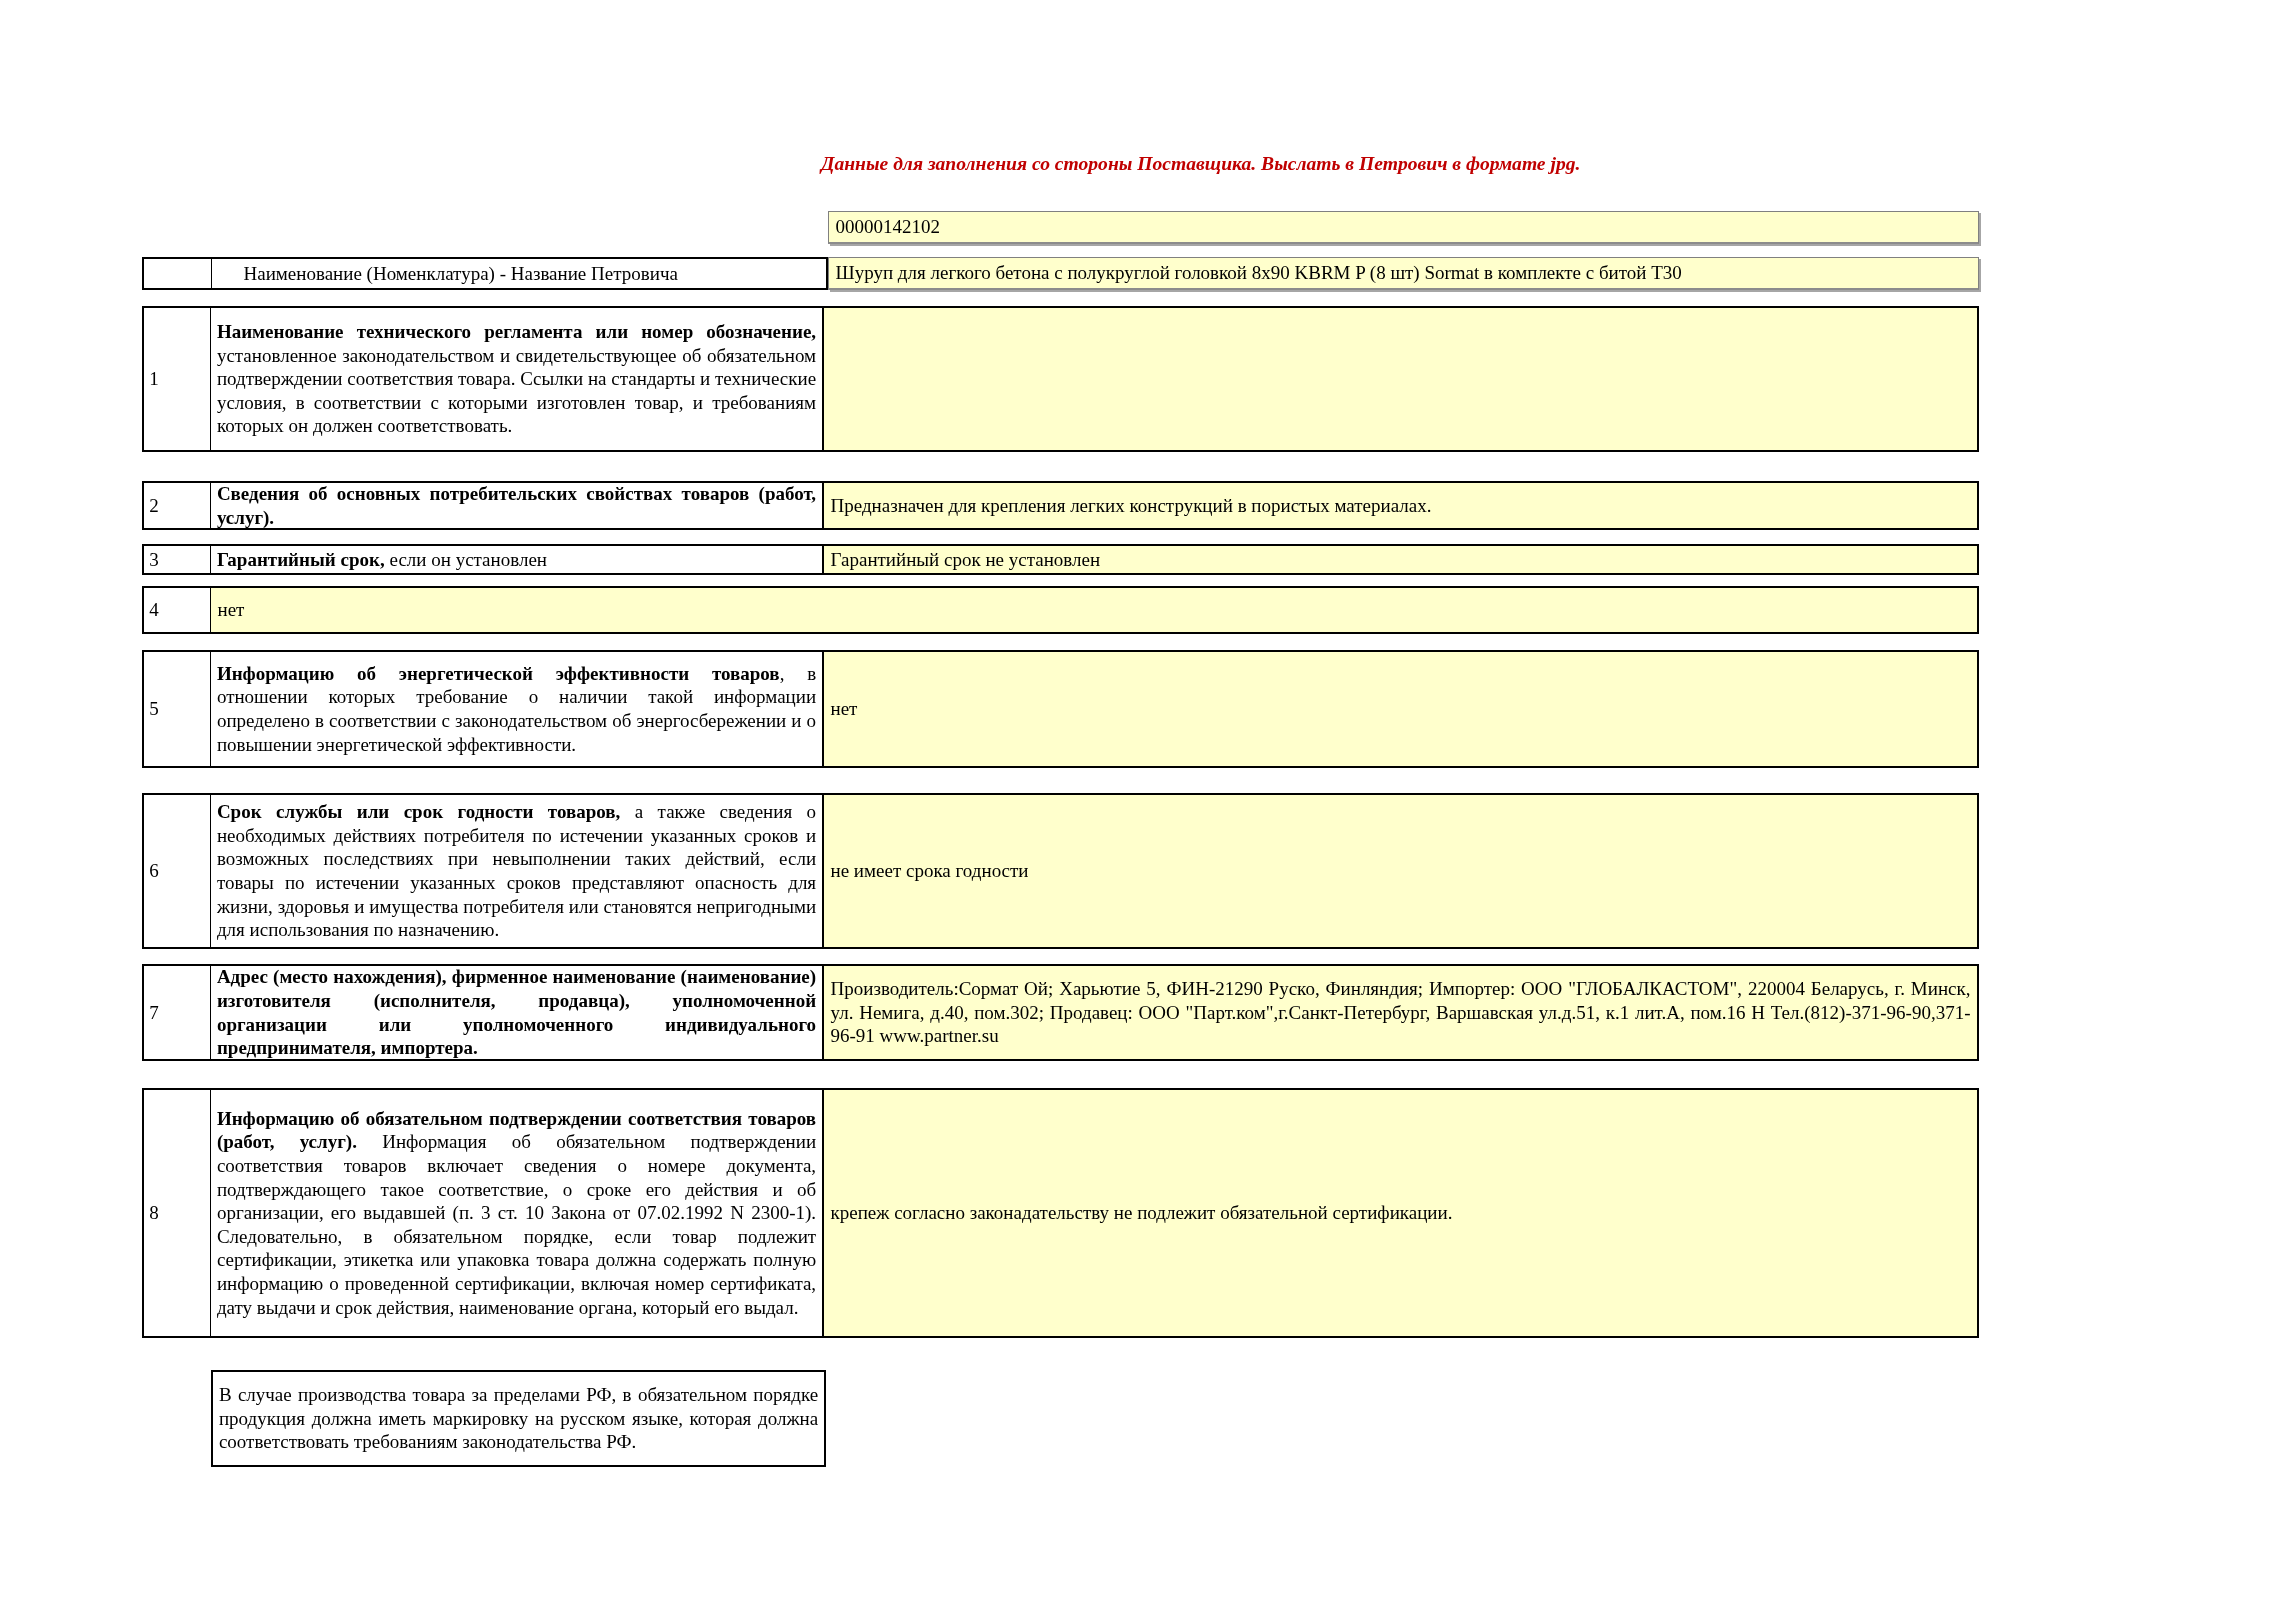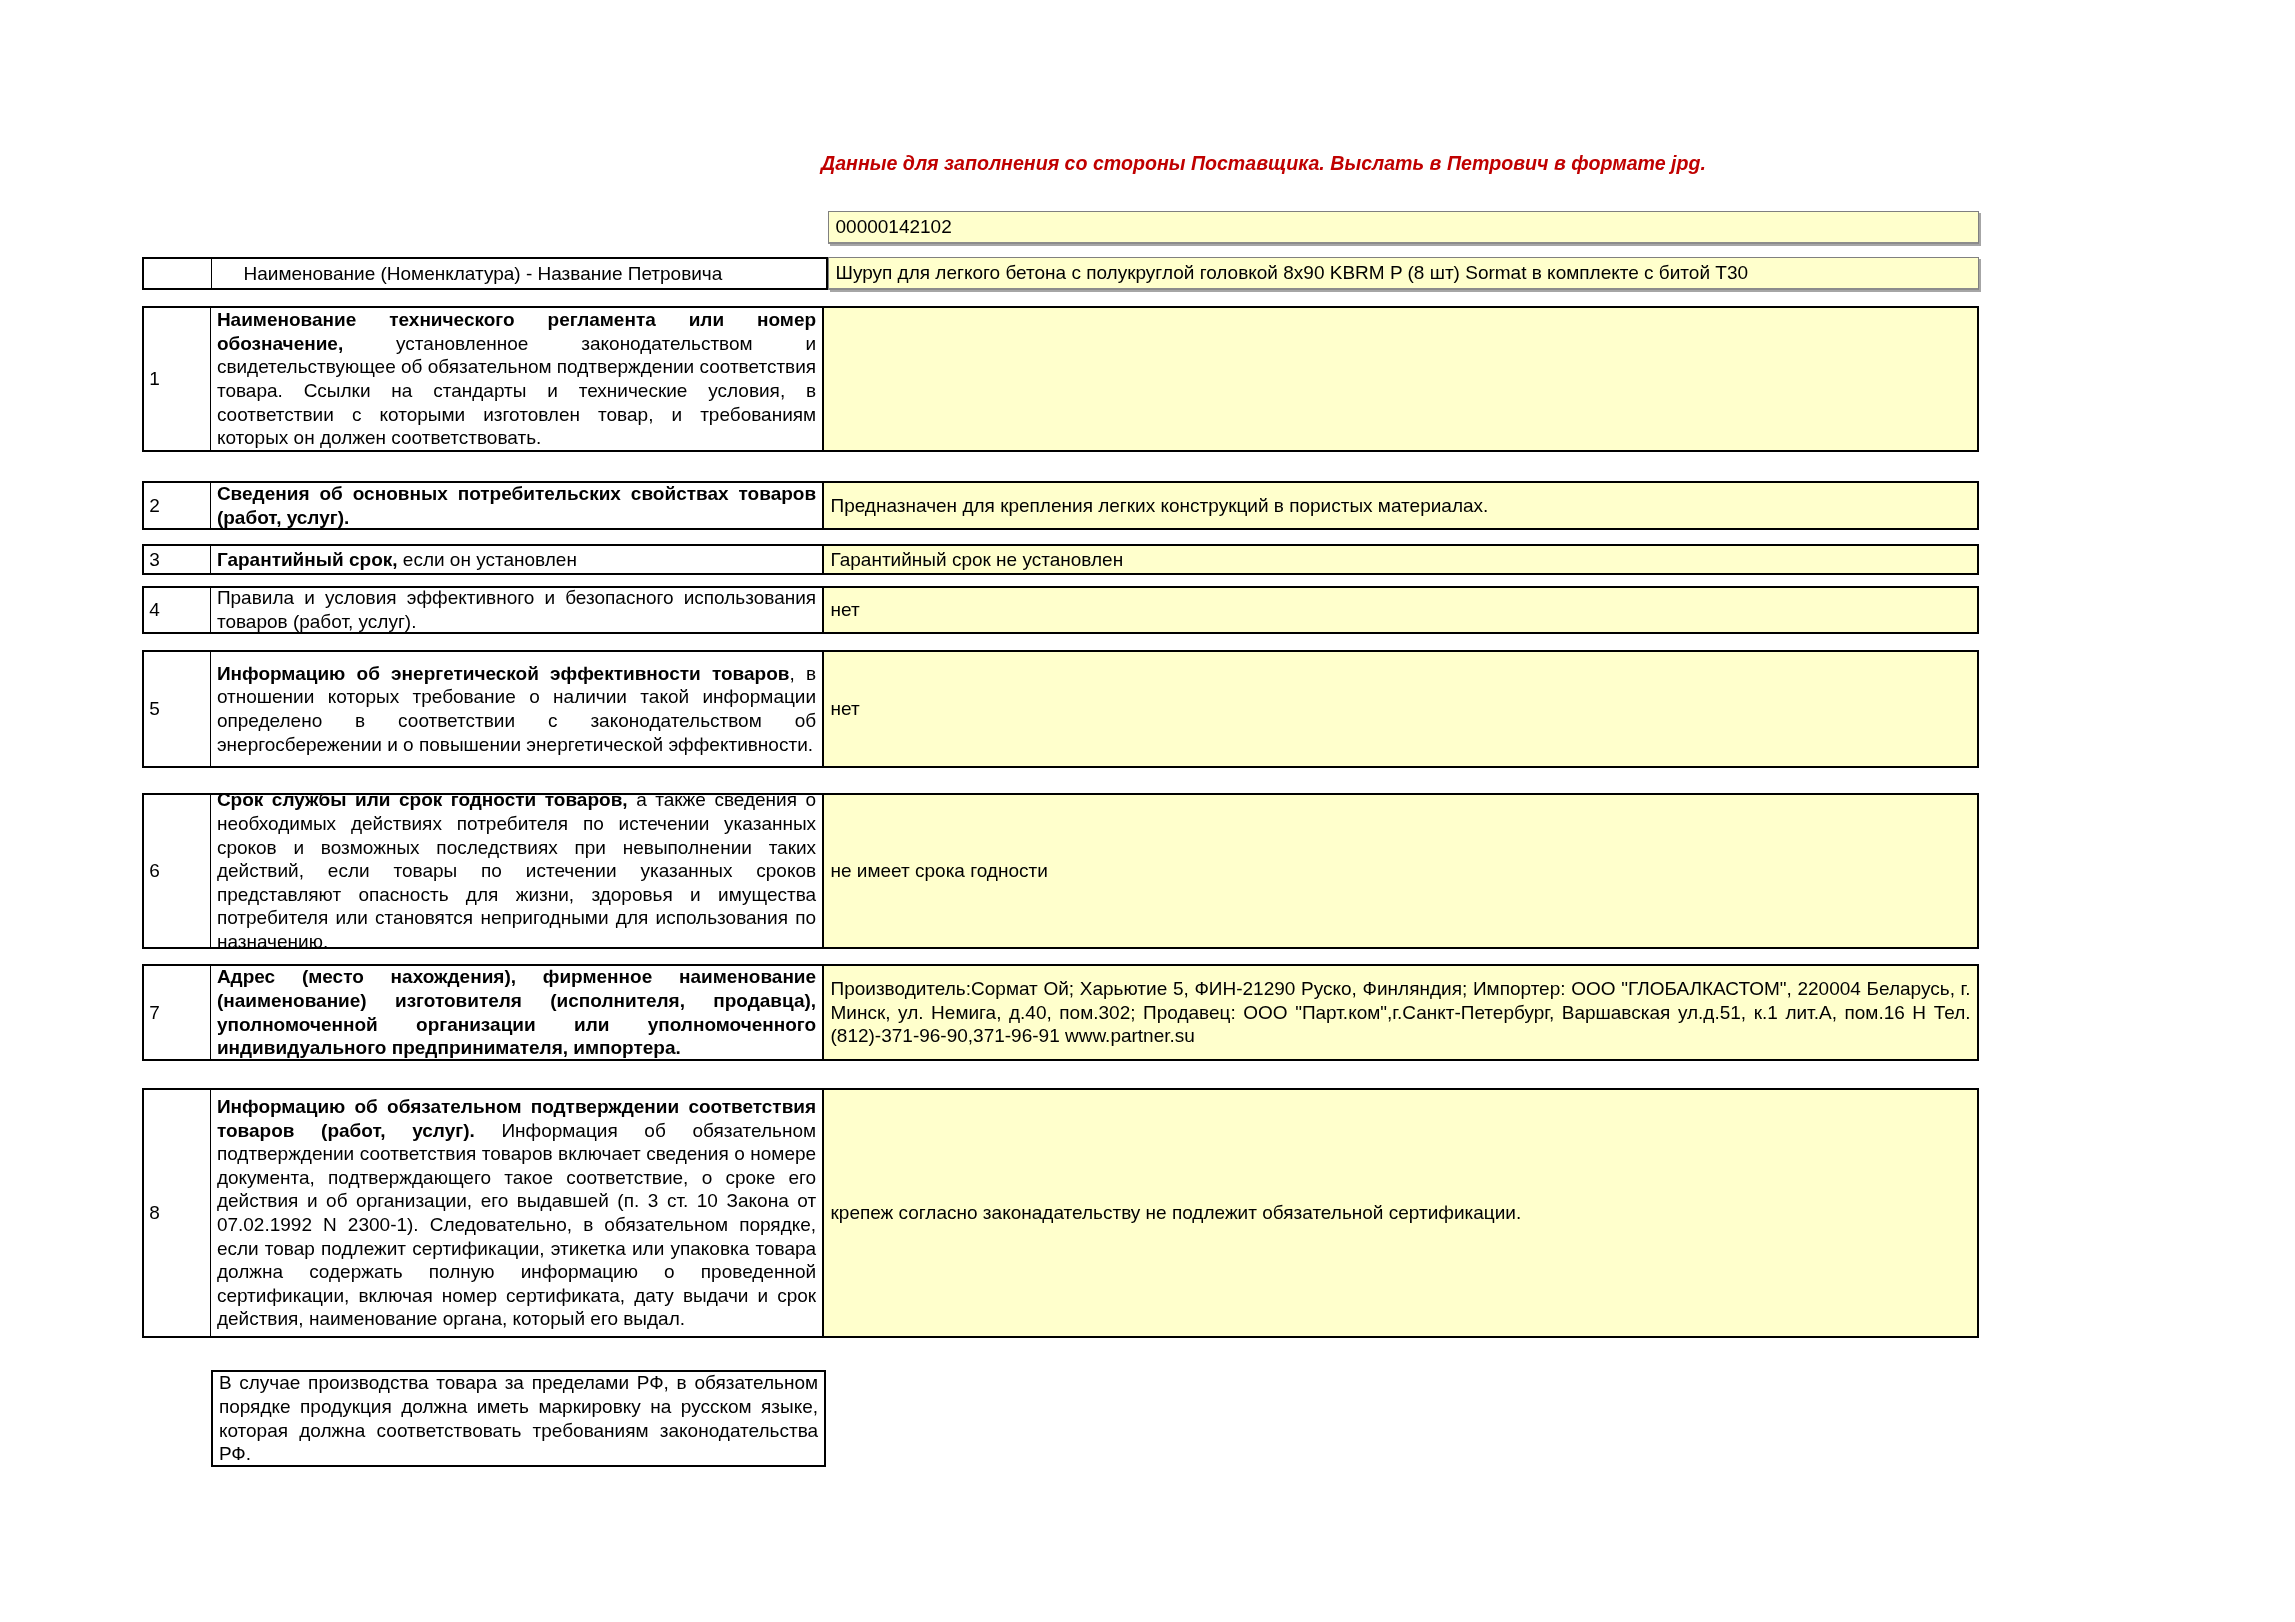--- a/index.html
+++ b/index.html
@@ -1,21 +1,21 @@
 <!DOCTYPE html>
 <html style="font-size:10.5px"><head>
 <meta charset="utf-8">
 <style>
   html,body{margin:0;padding:0;background:#ffffff;}
   .page{
     position:relative;
     width:2295px;
     height:1623px;
     background:#ffffff;
-    font-family:Liberation Sans, sans-serif;
+    font-family:Liberation Serif, serif;
     color:#000000;
     font-size:19px;
     line-height:23.6px;
   }
   .title{
     position:absolute;
     left:821px;
     top:152px;
     font-size:19.6px;
     font-style:italic;
@@ -161,23 +161,20 @@
     <div class="lbl">
       <p class="jtext"><span class="b">Гарантийный срок,</span><span> если он установлен</span></p>
     </div>
     <div class="ans">
       <p class="atext">Гарантийный срок не установлен</p>
     </div>
   </div>
 
   <div class="box nrow r4">
     <div class="num">4</div>
-    <div class="lbl">
-      <p class="jtext"><span class="b"></span><span>Правила и условия эффективного и безопасного использования товаров (работ, услуг).</span></p>
-    </div>
     <div class="ans">
       <p class="atext">нет</p>
     </div>
   </div>
 
   <div class="box nrow r5">
     <div class="num">5</div>
     <div class="lbl">
       <p class="jtext"><span class="b">Информацию об энергетической эффективности товаров</span><span>, в отношении которых требование о наличии такой информации определено в соответствии с законодательством об энергосбережении и о повышении энергетической эффективности.</span></p>
     </div>

